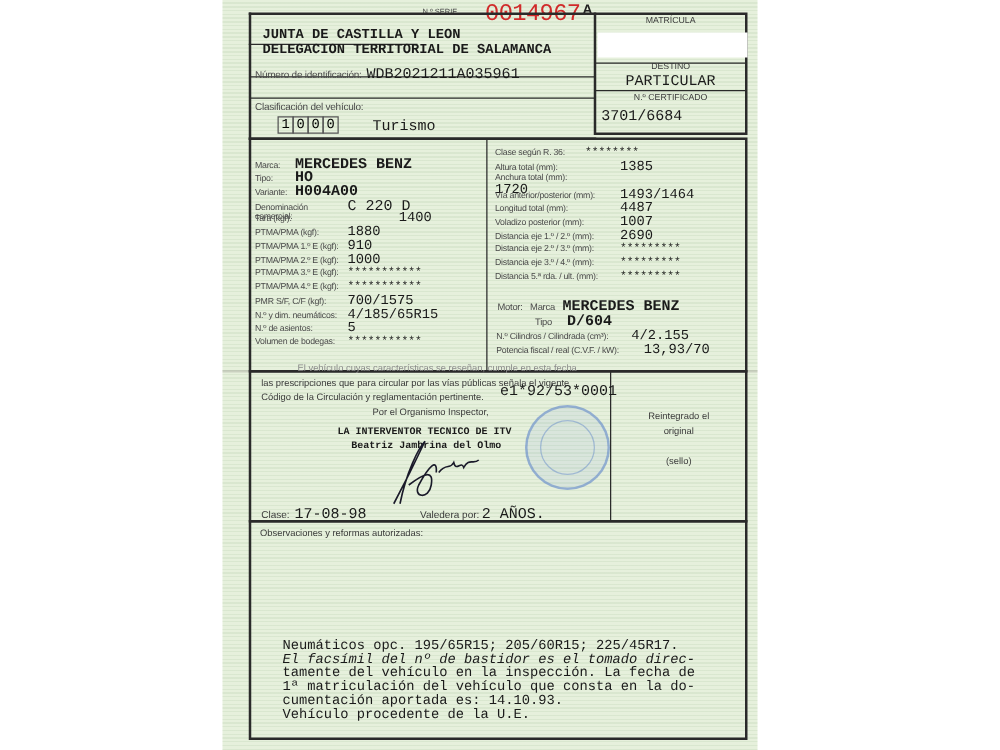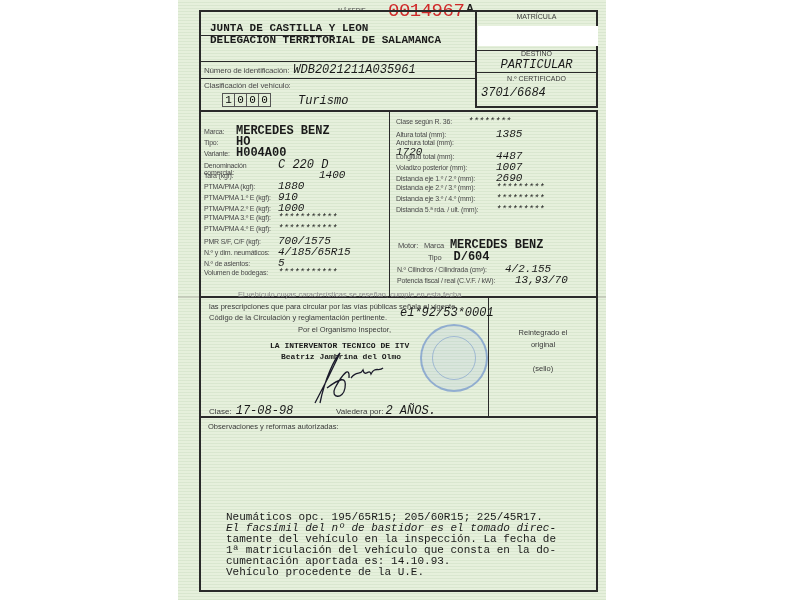--- a/index.html
+++ b/index.html
@@ -12,21 +12,21 @@
   .abs { position:absolute; }
   .box { position:absolute; border:2px solid #2a2a2a; box-sizing:border-box; }
   .hline { position:absolute; height:1px; background:#2a2a2a; }
   .vline { position:absolute; width:1px; background:#2a2a2a; }
   .serie-lbl { font-size:6px; color:#444; }
   .serie-num { font-family:"Liberation Mono", monospace; color:#d02a2a; font-size:19px; letter-spacing:-0.5px; }
   .header-title { font-family:"Liberation Mono", monospace; font-size:11px; font-weight:bold; color:#1a1a1a; line-height:12px; }
   .cls-cells { display:flex; }
   .cls-cell { width:13px; height:14px; border:1px solid #555; box-sizing:border-box; font-family:"Liberation Mono", monospace; font-size:11px; text-align:center; line-height:12px; margin-right:-1px; }
   .row { position:absolute; display:flex; align-items:baseline; }
-  .val { font-family:"Liberation Mono", monospace; font-size:11px; color:#1a1a1a;font-style:italic; }
+  .val { font-family:"Liberation Mono", monospace; font-size:11px; color:#1a1a1a; }
   .val-big { font-family:"Liberation Mono", monospace; font-size:12px; color:#1a1a1a; font-weight:bold; }
   .small-sans { font-family:"Liberation Sans", sans-serif; font-size:7.5px; color:#3a3a3a; }
   .stamp { position:absolute; left:420px; top:324px; width:68px; height:68px; border-radius:50%; border:2px solid rgba(90,130,200,0.55); box-sizing:border-box; background:rgba(120,160,220,0.12); }
   .stamp-inner { position:absolute; left:10px; top:10px; width:44px; height:44px; border-radius:50%; border:1px solid rgba(90,130,200,0.45); box-sizing:border-box; }
   .redact { position:absolute; left:478px; top:26px; width:120px; height:20px; background:#ffffff; }
 </style>
 </head>
 <body>
 
 <div class="paper"></div>
@@ -35,21 +35,21 @@
 <div class="abs serie-lbl" style="left:338px;top:7px;">N.º SERIE</div>
 <div class="abs serie-num" style="left:388px;top:0px;">0014967</div>
 <div class="abs" style="left:466px;top:2px;font-weight:bold;font-size:11px;color:#222;">A</div>
 
 <div class="box" style="left:199px;top:10px;width:278px;height:102px;border-right:none;"></div>
 <div class="hline" style="left:199px;top:35px;width:135px;"></div>
 <div class="abs header-title" style="left:210px;top:22px;">JUNTA DE CASTILLA Y LEON</div>
 <div class="abs header-title" style="left:210px;top:34px;">DELEGACION TERRITORIAL DE SALAMANCA</div>
 
 <div class="hline" style="left:200px;top:61px;width:276px;"></div>
-<div class="row" style="left:204px;top:63px;">
+<div class="row" style="left:204px;top:52px;">
   <span class="lbl" style="font-size:8px;">Número de identificación:</span>
   <span class="val" style="margin-left:4px;font-size:12px;">WDB2021211A035961</span>
 </div>
 <div class="hline" style="left:200px;top:78px;width:276px;"></div>
 <div class="abs lbl" style="left:204px;top:81px;font-size:8px;">Clasificación del vehículo:</div>
 <div class="abs cls-cells" style="left:222px;top:93px;">
   <div class="cls-cell">1</div>
   <div class="cls-cell">0</div>
   <div class="cls-cell">0</div>
   <div class="cls-cell">0</div>
@@ -135,20 +135,24 @@
     </div>
   <div class="row" style="position:relative;height:11px;">
       <span class="lbl" style="width:100px;">Altura total (mm):</span>
       <span class="val">1385</span>
     </div>
   <div class="row" style="position:relative;height:11px;flex-direction:column;">
       <span class="lbl" style="width:100px;">Anchura total (mm):</span>
       <span class="val">1720</span>
     </div>
   <div class="row" style="position:relative;height:11px;">
+      <span class="lbl" style="width:100px;">Vía anterior/posterior (mm):</span>
+      <span class="val">1493/1464</span>
+    </div>
+  <div class="row" style="position:relative;height:11px;">
       <span class="lbl" style="width:100px;">Longitud total (mm):</span>
       <span class="val">4487</span>
     </div>
   <div class="row" style="position:relative;height:11px;">
       <span class="lbl" style="width:100px;">Voladizo posterior (mm):</span>
       <span class="val">1007</span>
     </div>
   <div class="row" style="position:relative;height:11px;">
       <span class="lbl" style="width:100px;">Distancia eje 1.º / 2.º (mm):</span>
       <span class="val">2690</span>

